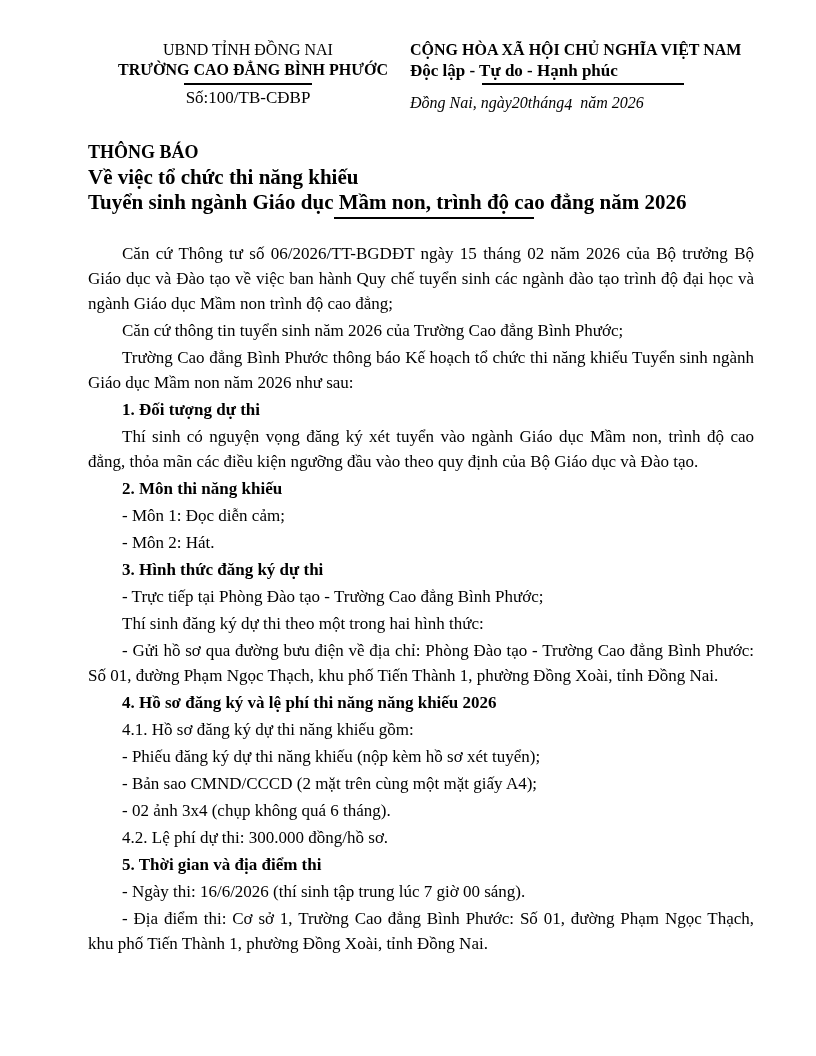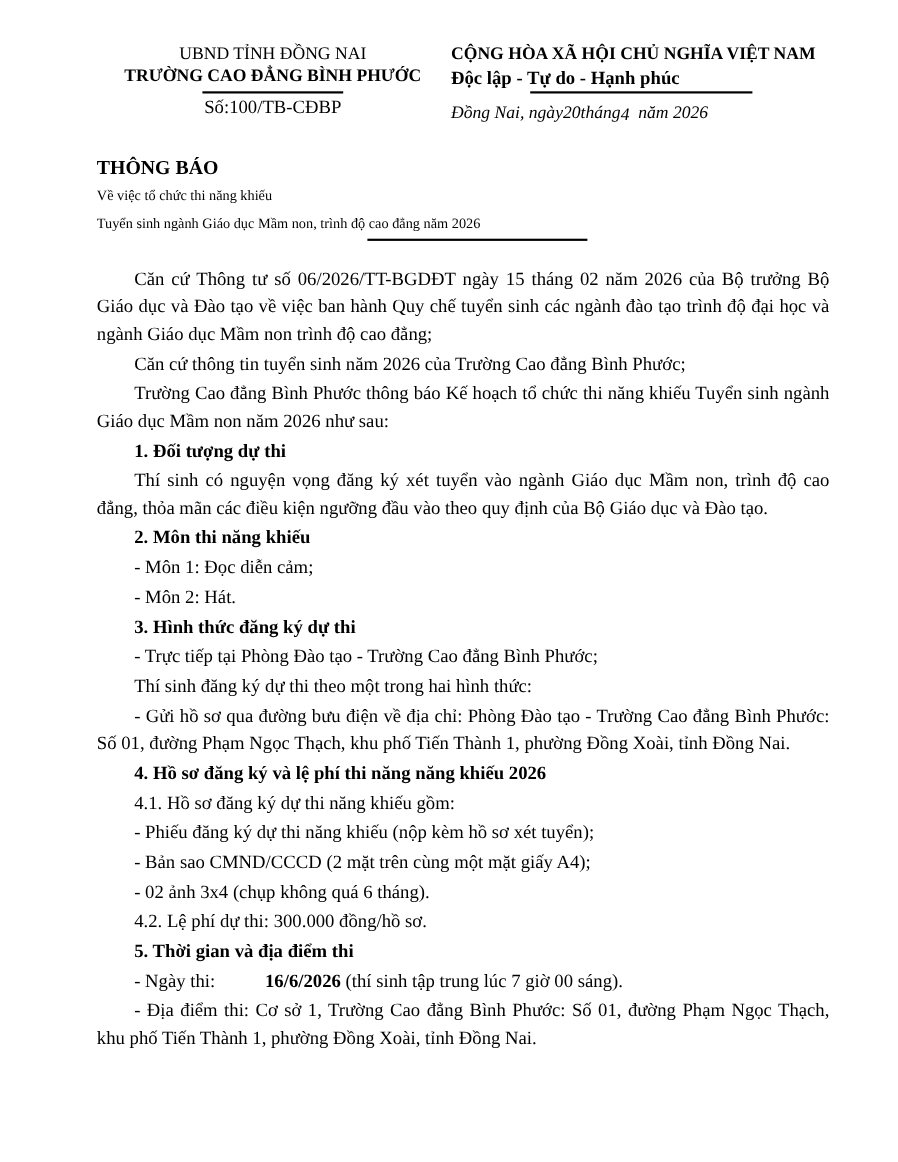--- a/index.html
+++ b/index.html
@@ -12,43 +12,43 @@
     font-family:"Liberation Serif","DejaVu Serif",serif;
     overflow:hidden;
   }
 
   
   .header { display:flex; padding-top:40px; }
   .hl { width:280px; margin-left:108px; text-align:center; }
   .hr { width:345px; margin-left:22px; }
 
   .authority { font-size:16px; line-height:20px; }
-  .school    { font-size:16px; font-weight:bold; line-height:20px; white-space:nowrap; }
+  .school    { font-size:16px; font-weight:bold; line-height:20px; white-space:nowrap;text-align:right; }
   .rule      { border-bottom:2px solid #000; height:0; }
   .rule-left  { width:128px; margin:3px auto 0; }
   .rule-right { width:202px; margin:2px auto 0; }
   .doc-number { font-size:17px; margin-top:3px; white-space:nowrap; }
 
   .country { font-size:16px; font-weight:bold; line-height:20px; white-space:nowrap; }
   .motto   { font-size:17px; font-weight:bold; line-height:21px; }
   .date-line { font-size:16px; font-style:italic; margin-top:9px; white-space:nowrap; }
   .date-line .year { margin-left:8px; }
   .date-line .month-num { position:relative; top:2px; }
 
   
   .title-block { margin:28px 62px 12px 88px; text-align:left; }
   .title-main { font-size:18px;  font-weight:bold; line-height:25px; }
-  .title-sub  { font-size:13px; font-weight:normal; line-height:25px; }
+  .title-sub  { font-size:21px; font-weight:bold; line-height:25px; }
   .rule-title { width:200px; margin:2px auto 0; transform:translateX(13px); }
 
   
   .body-text { margin:22px 62px 0 88px; font-size:17px; line-height:25px; }
   .body-text p { margin:0 0 2px; text-align:justify; text-indent:34px; }
   .body-text p.heading { font-weight:bold; text-align:left; }
-  .b { font-weight:bold;margin-left:41px; }
+  .b { font-weight:normal; }
 </style>
 </head>
 <body>
 
 <div class="page">
 
   <div class="header">
     <div class="hl">
       <div class="authority">UBND TỈNH ĐỒNG NAI</div>
       <div class="school">TRƯỜNG CAO ĐẲNG BÌNH PHƯỚC</div>

